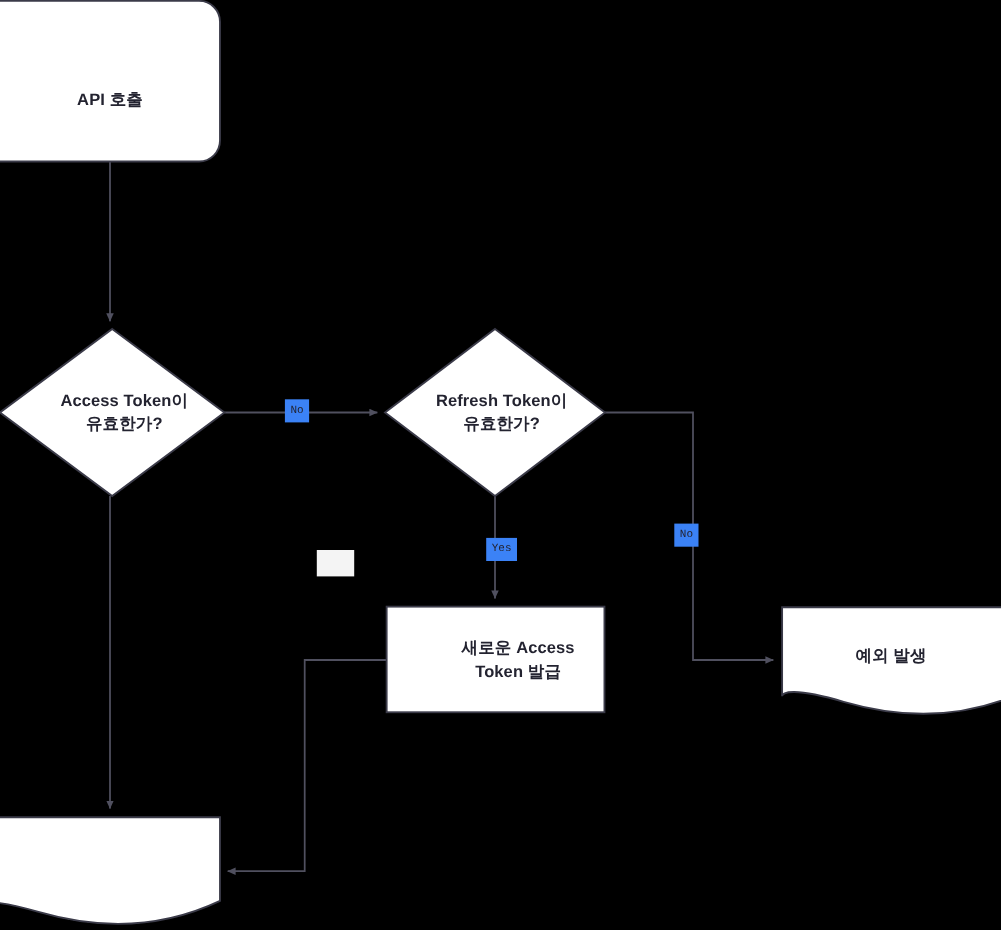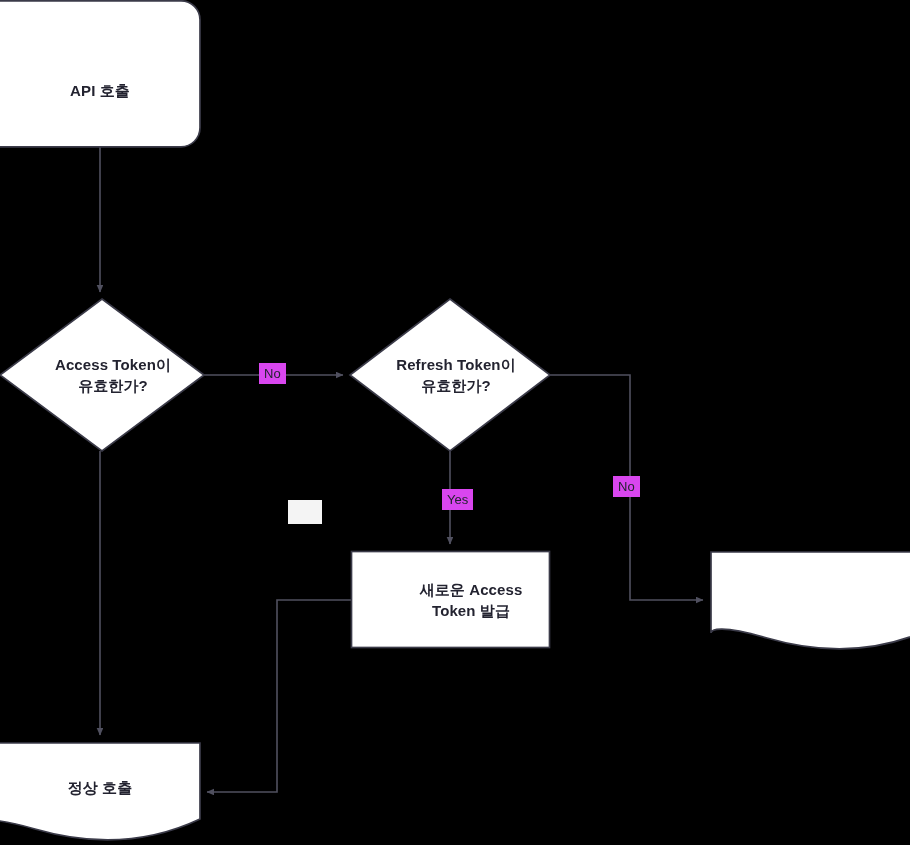--- a/index.html
+++ b/index.html
@@ -19,26 +19,27 @@
     font-weight:bold;
     font-size:15px;
     line-height:21px;
     letter-spacing:.1px;
     pointer-events:none;
     white-space:pre-line;
   }
   .edge-label{
     position:absolute;
     display:flex;align-items:center;justify-content:center;
-    background:#d946ef;
+    background:#3b82f6;
     color:#232330;
-    font-size:13px;
+    font-size:10px;
     line-height:17px;
     padding:2px 5px;
     font-weight:normal;
+    font-family:Liberation Mono, monospace;
   }
   .blank-chip{
     position:absolute;
     background:#f4f4f4;
   }
 </style>
 </head>
 <body>
 
 <div id="canvas">
@@ -86,22 +87,22 @@
 
   <div class="node-label" style="left:11px;top:340px;width:204px;height:70px;">Access Token이
 유효한가?</div>
 
   <div class="node-label" style="left:356px;top:340px;width:200px;height:70px;">Refresh Token이
 유효한가?</div>
 
   <div class="node-label" style="left:351px;top:551px;width:240px;height:97px;">새로운 Access
 Token 발급</div>
 
+  <div class="node-label" style="left:710px;top:551px;width:200px;height:90px;">예외 발생</div>
 
-  <div class="node-label" style="left:0px;top:742px;width:200px;height:90px;">정상 호출</div>
 
   <div class="edge-label" style="left:259px;top:363px;">No</div>
 
   <div class="edge-label" style="left:442px;top:489px;">Yes</div>
 
   <div class="edge-label" style="left:613px;top:476px;">No</div>
 
   <div class="blank-chip" style="left:288px;top:500px;width:34px;height:24px;"></div>
 
 </div>

